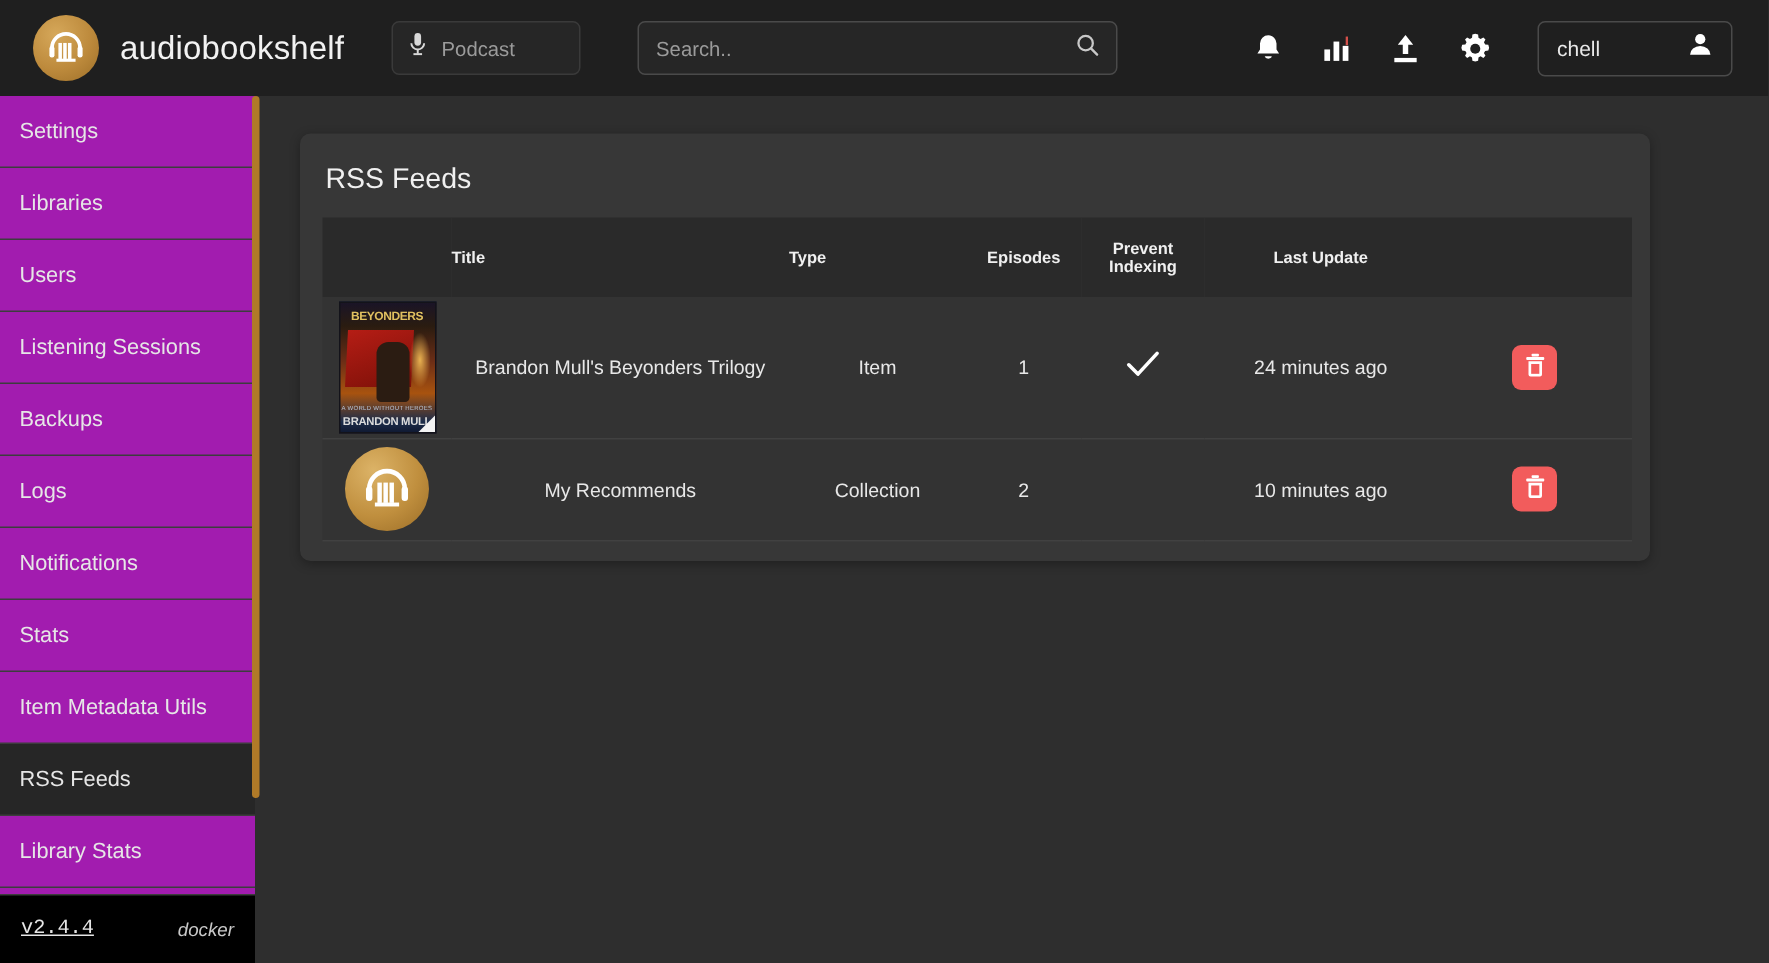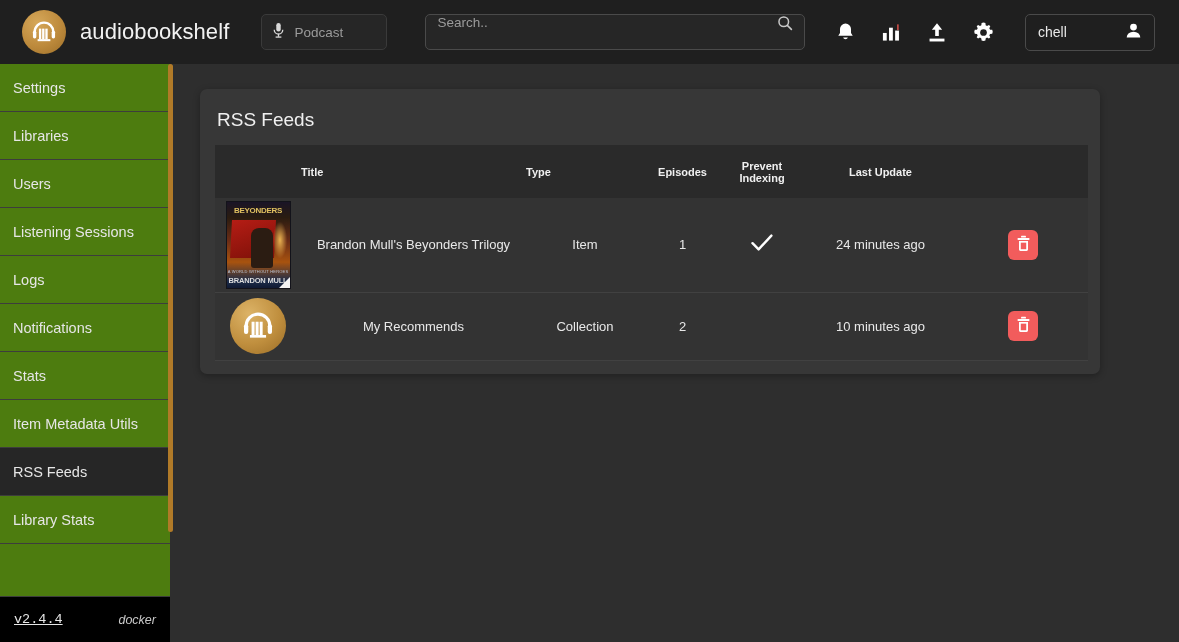--- a/index.html
+++ b/index.html
@@ -34,23 +34,23 @@
   .podcast-box {
     margin-left: 32px;
     width: 126px; height: 36px;
     background: #262626; border: 1px solid #3a3a3a; border-radius: 5px;
     display: flex; align-items: center; padding: 0 10px;
   }
   .podcast-label { color: #9b9b9b; font-size: 13.5px; margin-left: 9px; }
 
   .search-box {
     margin-left: 38px;
-    width: 380px; height: 36px;
+    width: 320px; height: 36px;
     background: #262626; border: 1px solid #4a4a4a; border-radius: 5px;
-    display: flex; padding: 0 11px;
+    display: flex; align-items: center; padding: 0 11px;
     position: relative;
   }
   .search-placeholder { color: #9b9b9b; font-size: 13.5px; flex: 1; }
 
   #topbar-right {
     margin-left: auto; margin-right: 24px;
     display: flex; align-items: center; gap: 22px;
   }
   .tb-icon { width: 24px; height: 24px; display: flex; align-items: center; justify-content: center; cursor: pointer; }
   .user-box {
@@ -58,21 +58,21 @@
     border: 1px solid #4a4a4a; border-radius: 5px;
     display: flex; align-items: center; padding: 0 12px;
     margin-left: 8px;
   }
   .user-name { color: #e8e8e8; font-size: 14px; flex: 1; }
 
   
   #sidebar {
     position: absolute; top: 64px; left: 0;
     width: 170px; height: 578px;
-    background: #4d7c0f;
+    background: #a21caf;
     overflow: hidden;
   }
   .side-item {
     height: 48px;
     display: flex; align-items: center;
     padding-left: 13px;
     color: #e6e6e6; font-size: 14.5px;
     border-bottom: 1px solid #3d3d3d;
     cursor: pointer;
     white-space: nowrap;
@@ -291,20 +291,23 @@
     <span>Settings</span>
   </div>
   <div class="side-item">
     <span>Libraries</span>
   </div>
   <div class="side-item">
     <span>Users</span>
   </div>
   <div class="side-item">
     <span>Listening Sessions</span>
+  </div>
+  <div class="side-item">
+    <span>Backups</span>
   </div>
   <div class="side-item">
     <span>Logs</span>
   </div>
   <div class="side-item">
     <span>Notifications</span>
   </div>
   <div class="side-item">
     <span>Stats</span>
   </div>

